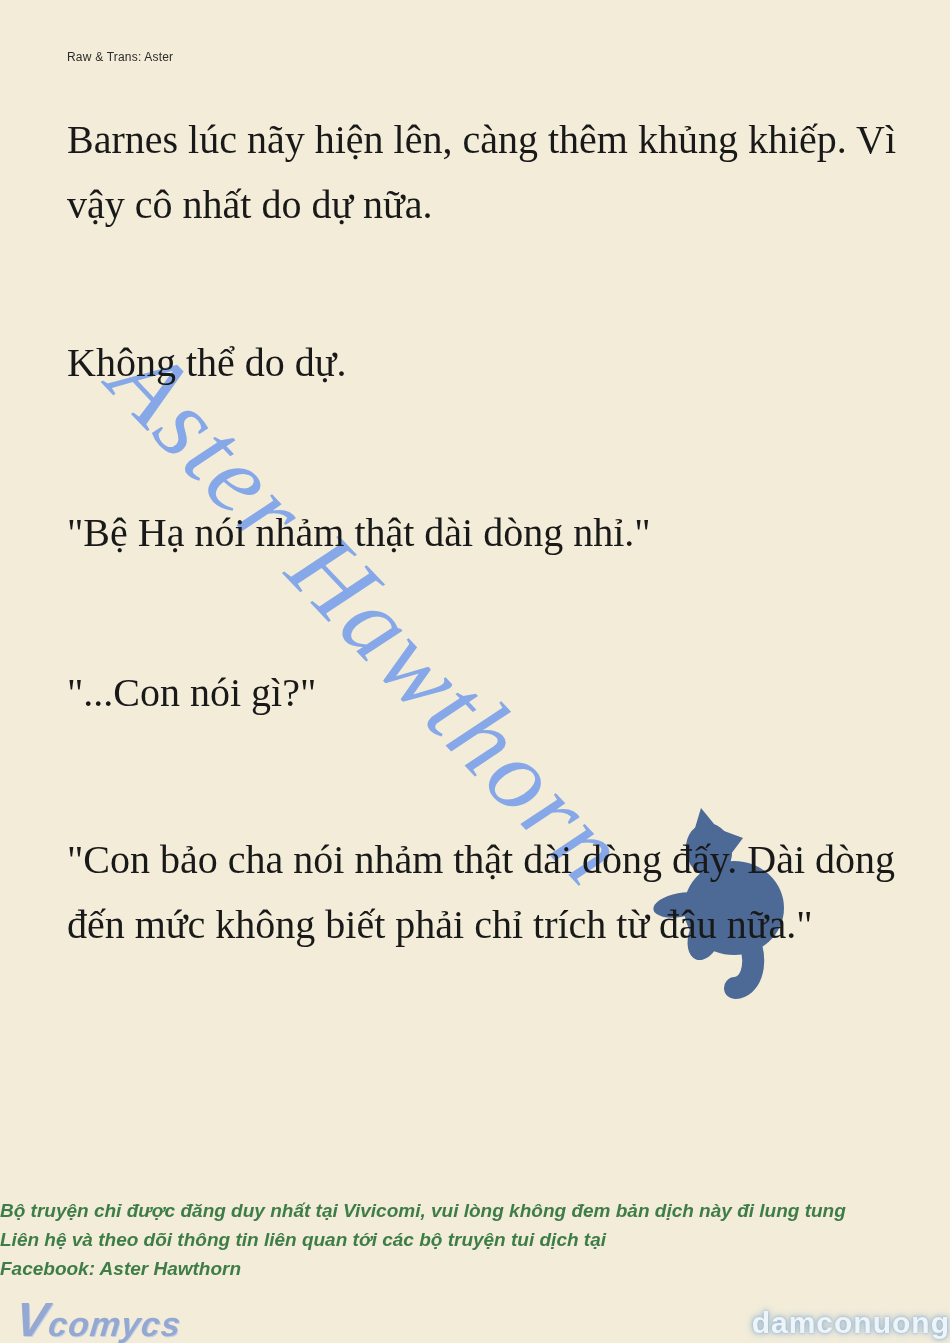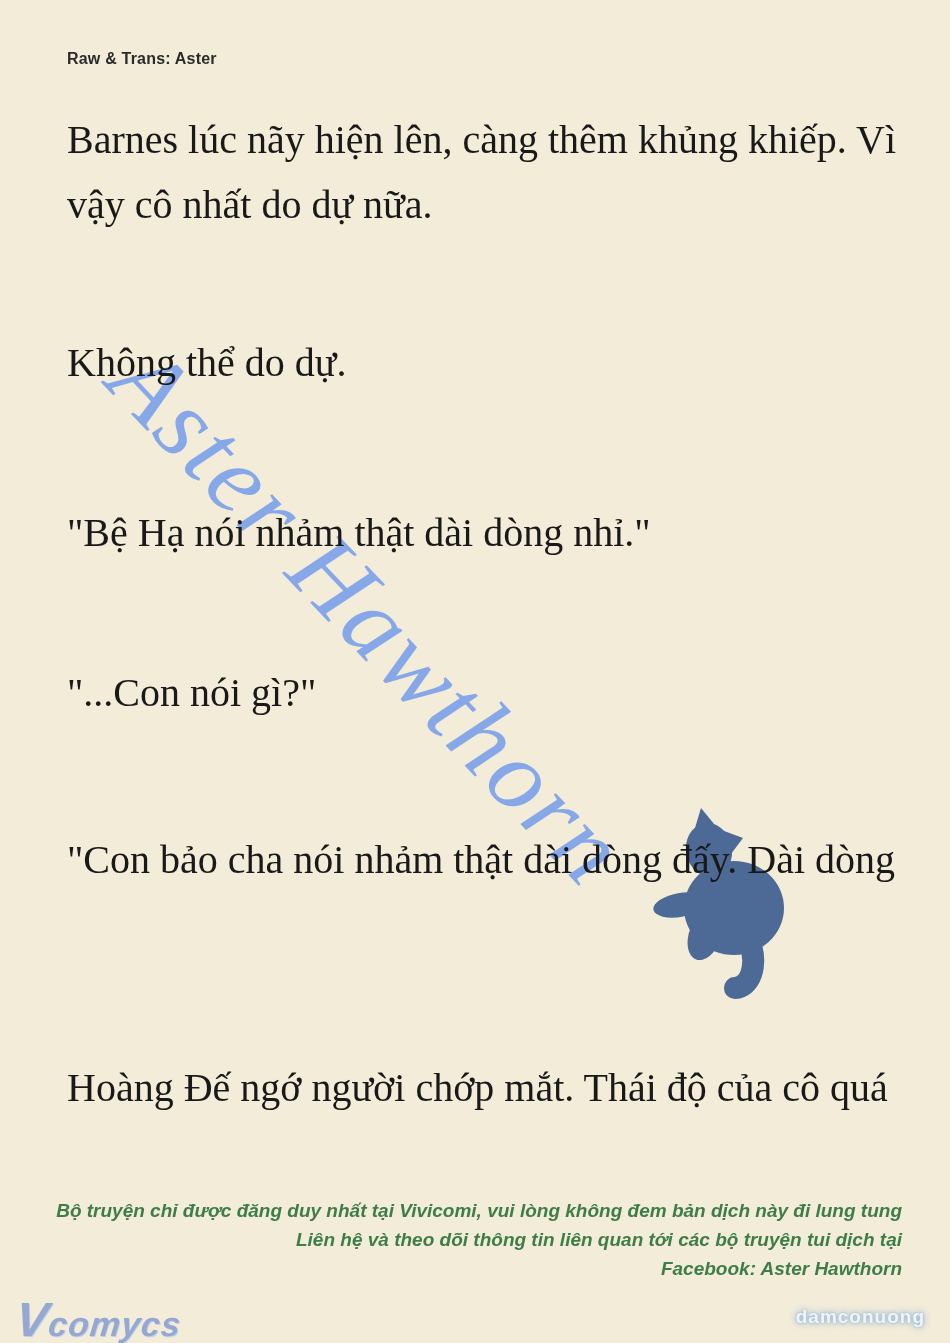--- a/index.html
+++ b/index.html
@@ -4,57 +4,57 @@
 <style>
   html,body{margin:0;padding:0;}
   body{
     width:950px;height:1343px;position:relative;overflow:hidden;
     background:#f2ecd9;
     font-family:"Liberation Serif","DejaVu Serif",serif;
   }
   .credit{
     position:absolute;left:67px;top:50px;
     font-family:"Liberation Sans","DejaVu Sans",sans-serif;
-    font-size:16px;color:#2b2b2b;letter-spacing:.2px;z-index:3;font-weight:bold;
+    font-size:12px;color:#2b2b2b;letter-spacing:.2px;z-index:3;
   }
   .para{
     position:absolute;left:67px;width:840px;
     font-size:40px;line-height:65px;color:#191919;z-index:3;
   }
   .para .line{white-space:nowrap;}
   .watermark{
     position:absolute;left:172px;top:322px;z-index:1;
     font-size:102px;font-style:italic;letter-spacing:3px;
     color:#86a8e8;white-space:nowrap;
     transform:rotate(46.5deg);transform-origin:0 0;
     font-family:"Liberation Serif","DejaVu Serif",serif;
   }
   .cat{
     position:absolute;left:650px;top:802px;width:140px;height:200px;z-index:2;
   }
   .footer{
     position:absolute;left:0;top:1196px;width:902px;z-index:4;
-    text-align:right;
+    text-align:left;
     font-family:"Liberation Sans","DejaVu Sans",sans-serif;
     font-style:italic;font-weight:bold;
     font-size:19px;line-height:29px;color:#3e7d47;
   }
   .site-logo{
     position:absolute;left:16px;top:1292px;z-index:4;display:block;
     font-family:"Liberation Sans","DejaVu Sans",sans-serif;
     font-style:italic;font-weight:bold;
     font-size:34px;letter-spacing:1px;color:#94a8d2;
     text-shadow:1px 1px 0 #c3cfe6;
     transform:skewX(-6deg);
   }
   .site-logo::first-letter{font-size:48px;}
   .uploader-tag{
-    position:absolute;right:25px;top:1306px;z-index:4;
+    position:absolute;right:0;top:1306px;z-index:4;
     font-family:"Liberation Sans","DejaVu Sans",sans-serif;
-    font-weight:bold;font-size:19px;letter-spacing:1px;
+    font-weight:bold;font-size:30px;letter-spacing:1px;
     color:#eef5fa;
     text-shadow:0 0 2px #9db8cf,0 0 5px #9db8cf,0 0 8px #a9c2d6;
   }
 </style>
 </head>
 <body>
 
 <div class="credit">Raw &amp; Trans: Aster</div>
 
 <div class="watermark">Aster Hawthorn</div>
@@ -85,24 +85,24 @@
 <div class="para" style="top:500px">
   <div class="line">"Bệ Hạ nói nhảm thật dài dòng nhỉ."</div>
 </div>
 
 <div class="para" style="top:660px">
   <div class="line">"...Con nói gì?"</div>
 </div>
 
 <div class="para" style="top:827px">
   <div class="line">"Con bảo cha nói nhảm thật dài dòng đấy. Dài dòng</div>
+  <div class="line">đến mức không biết phải chỉ trích từ đâu nữa."</div>
 </div>
 
 <div class="para" style="top:1055px">
-  <div class="line">Hoàng Đế ngớ người chớp mắt. Thái độ của cô quá</div>
 </div>
 
 <div class="footer">
   <div>Bộ truyện chỉ được đăng duy nhất tại Vivicomi, vui lòng không đem bản dịch này đi lung tung</div>
   <div>Liên hệ và theo dõi thông tin liên quan tới các bộ truyện tui dịch tại</div>
   <div>Facebook: Aster Hawthorn</div>
 </div>
 
 <span class="site-logo">Vcomycs</span>
 <span class="uploader-tag">damconuong</span>

